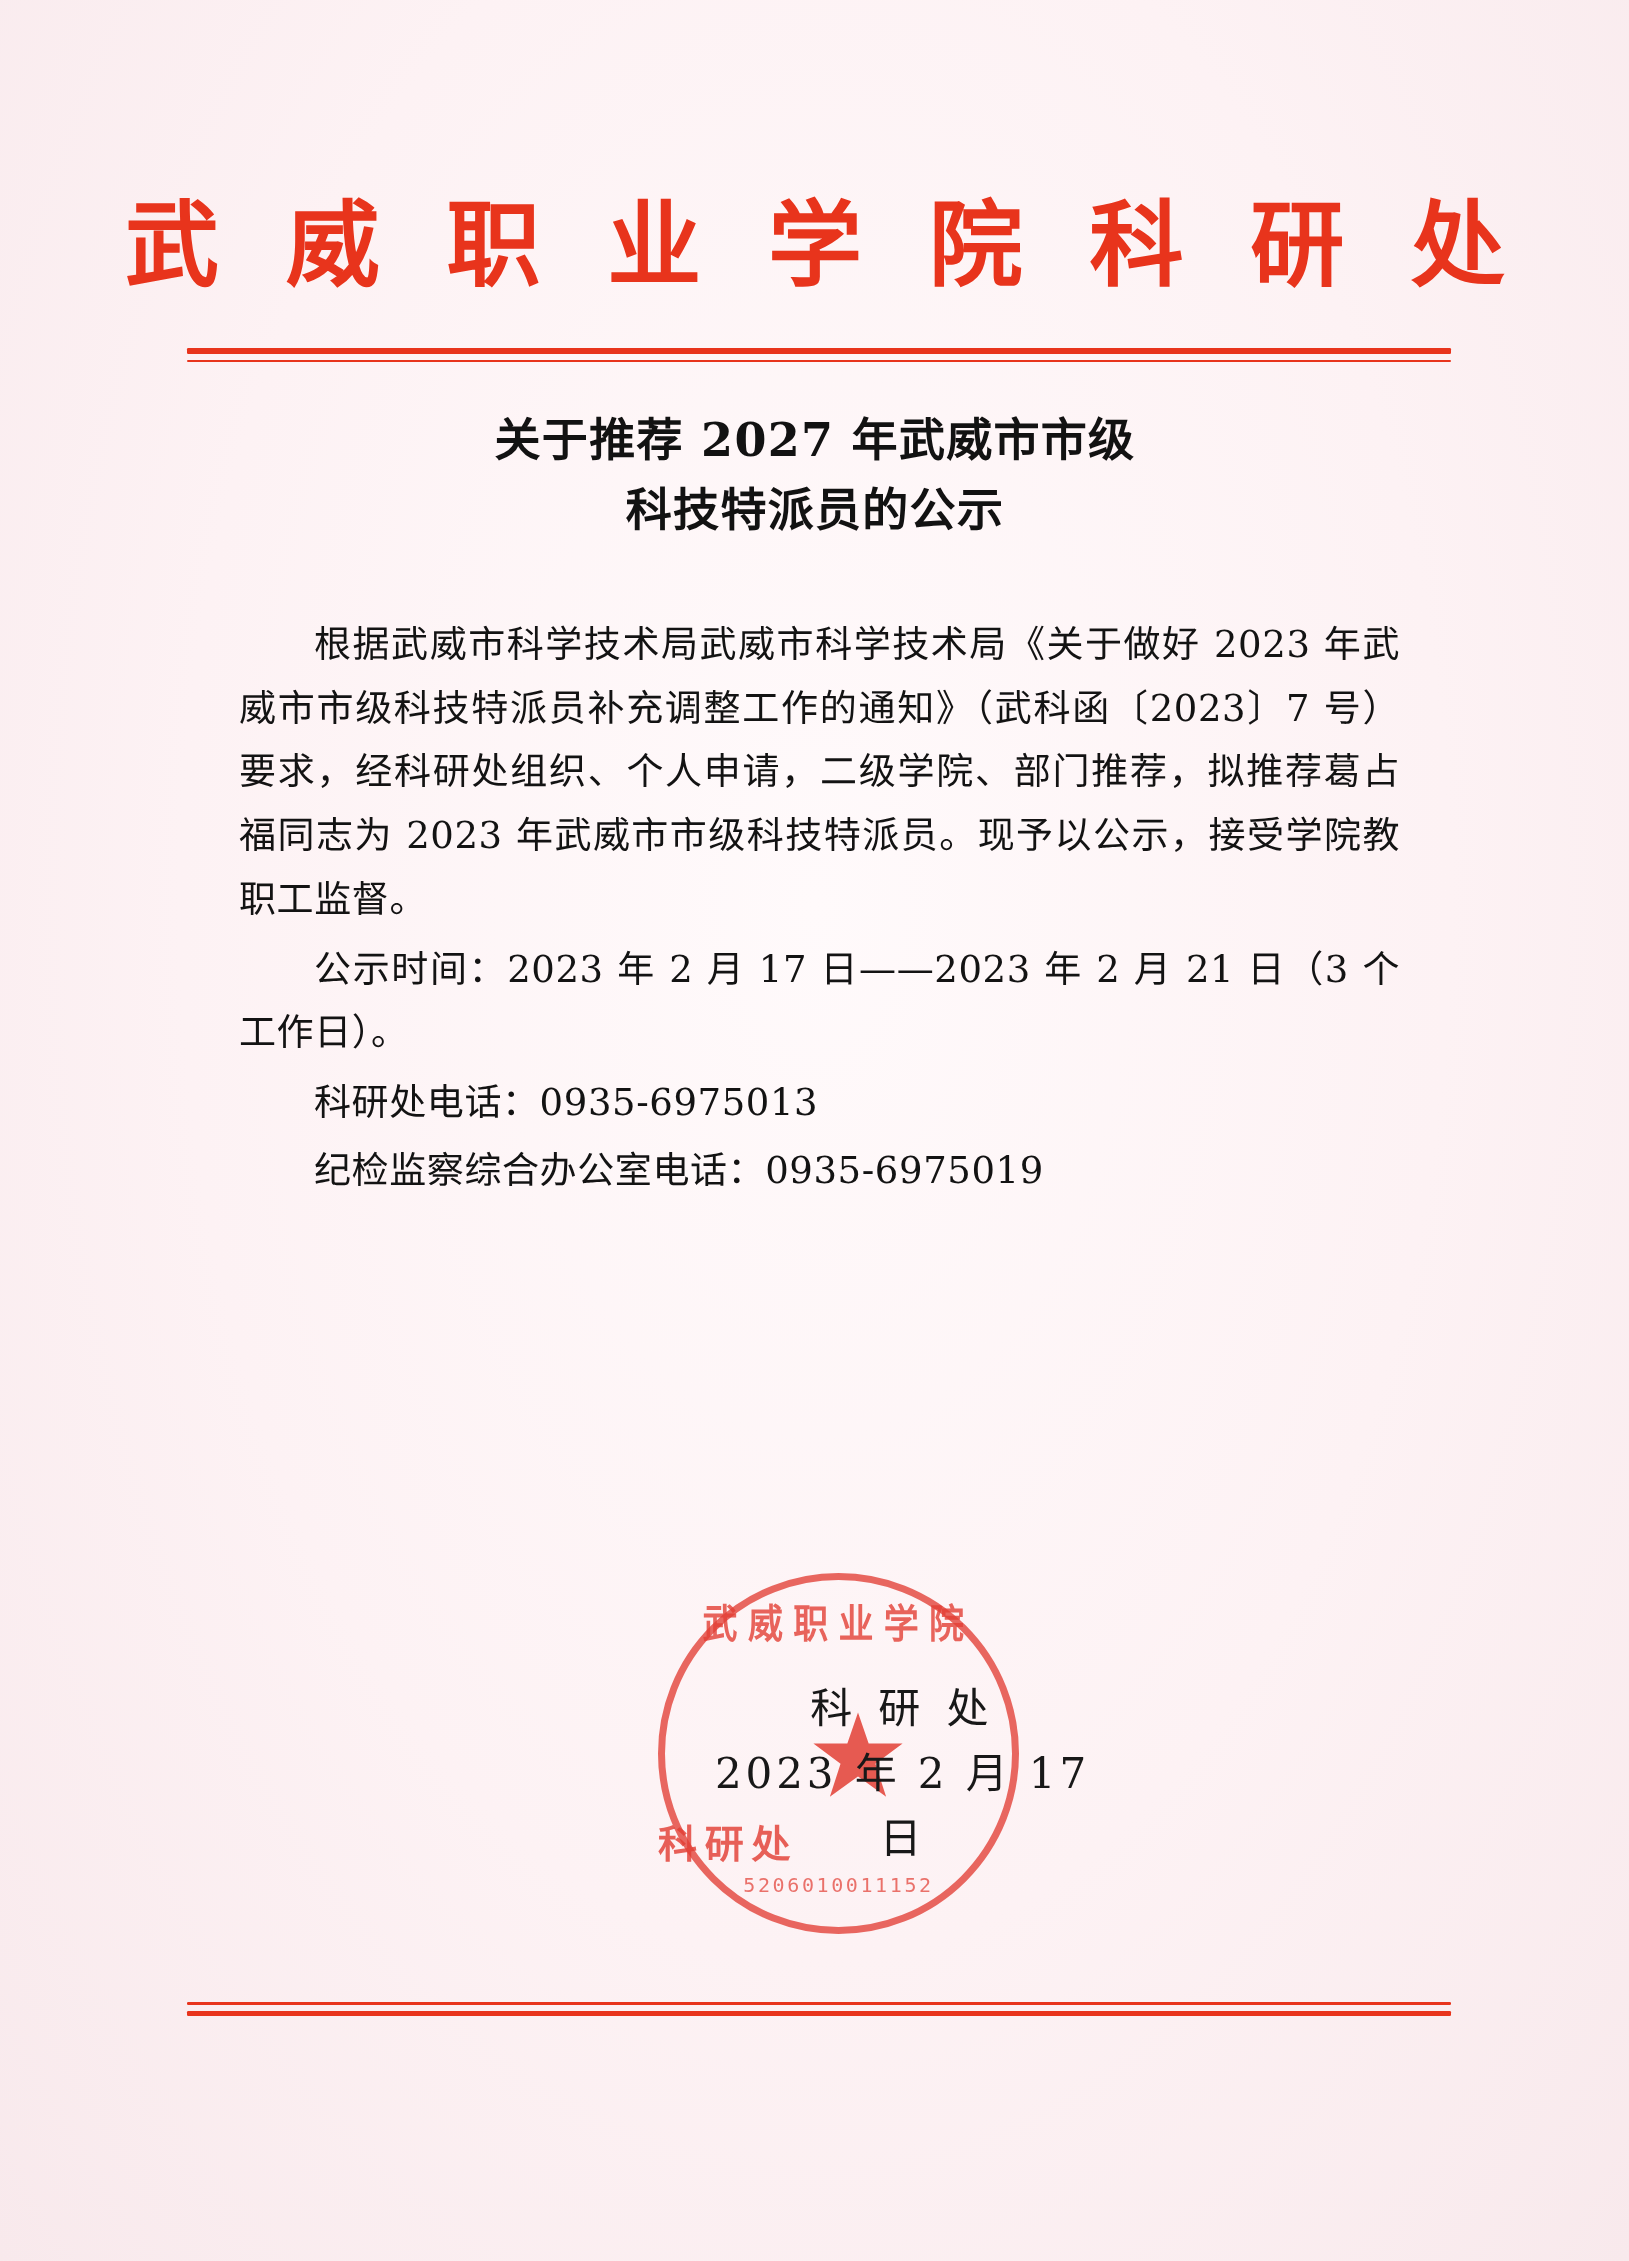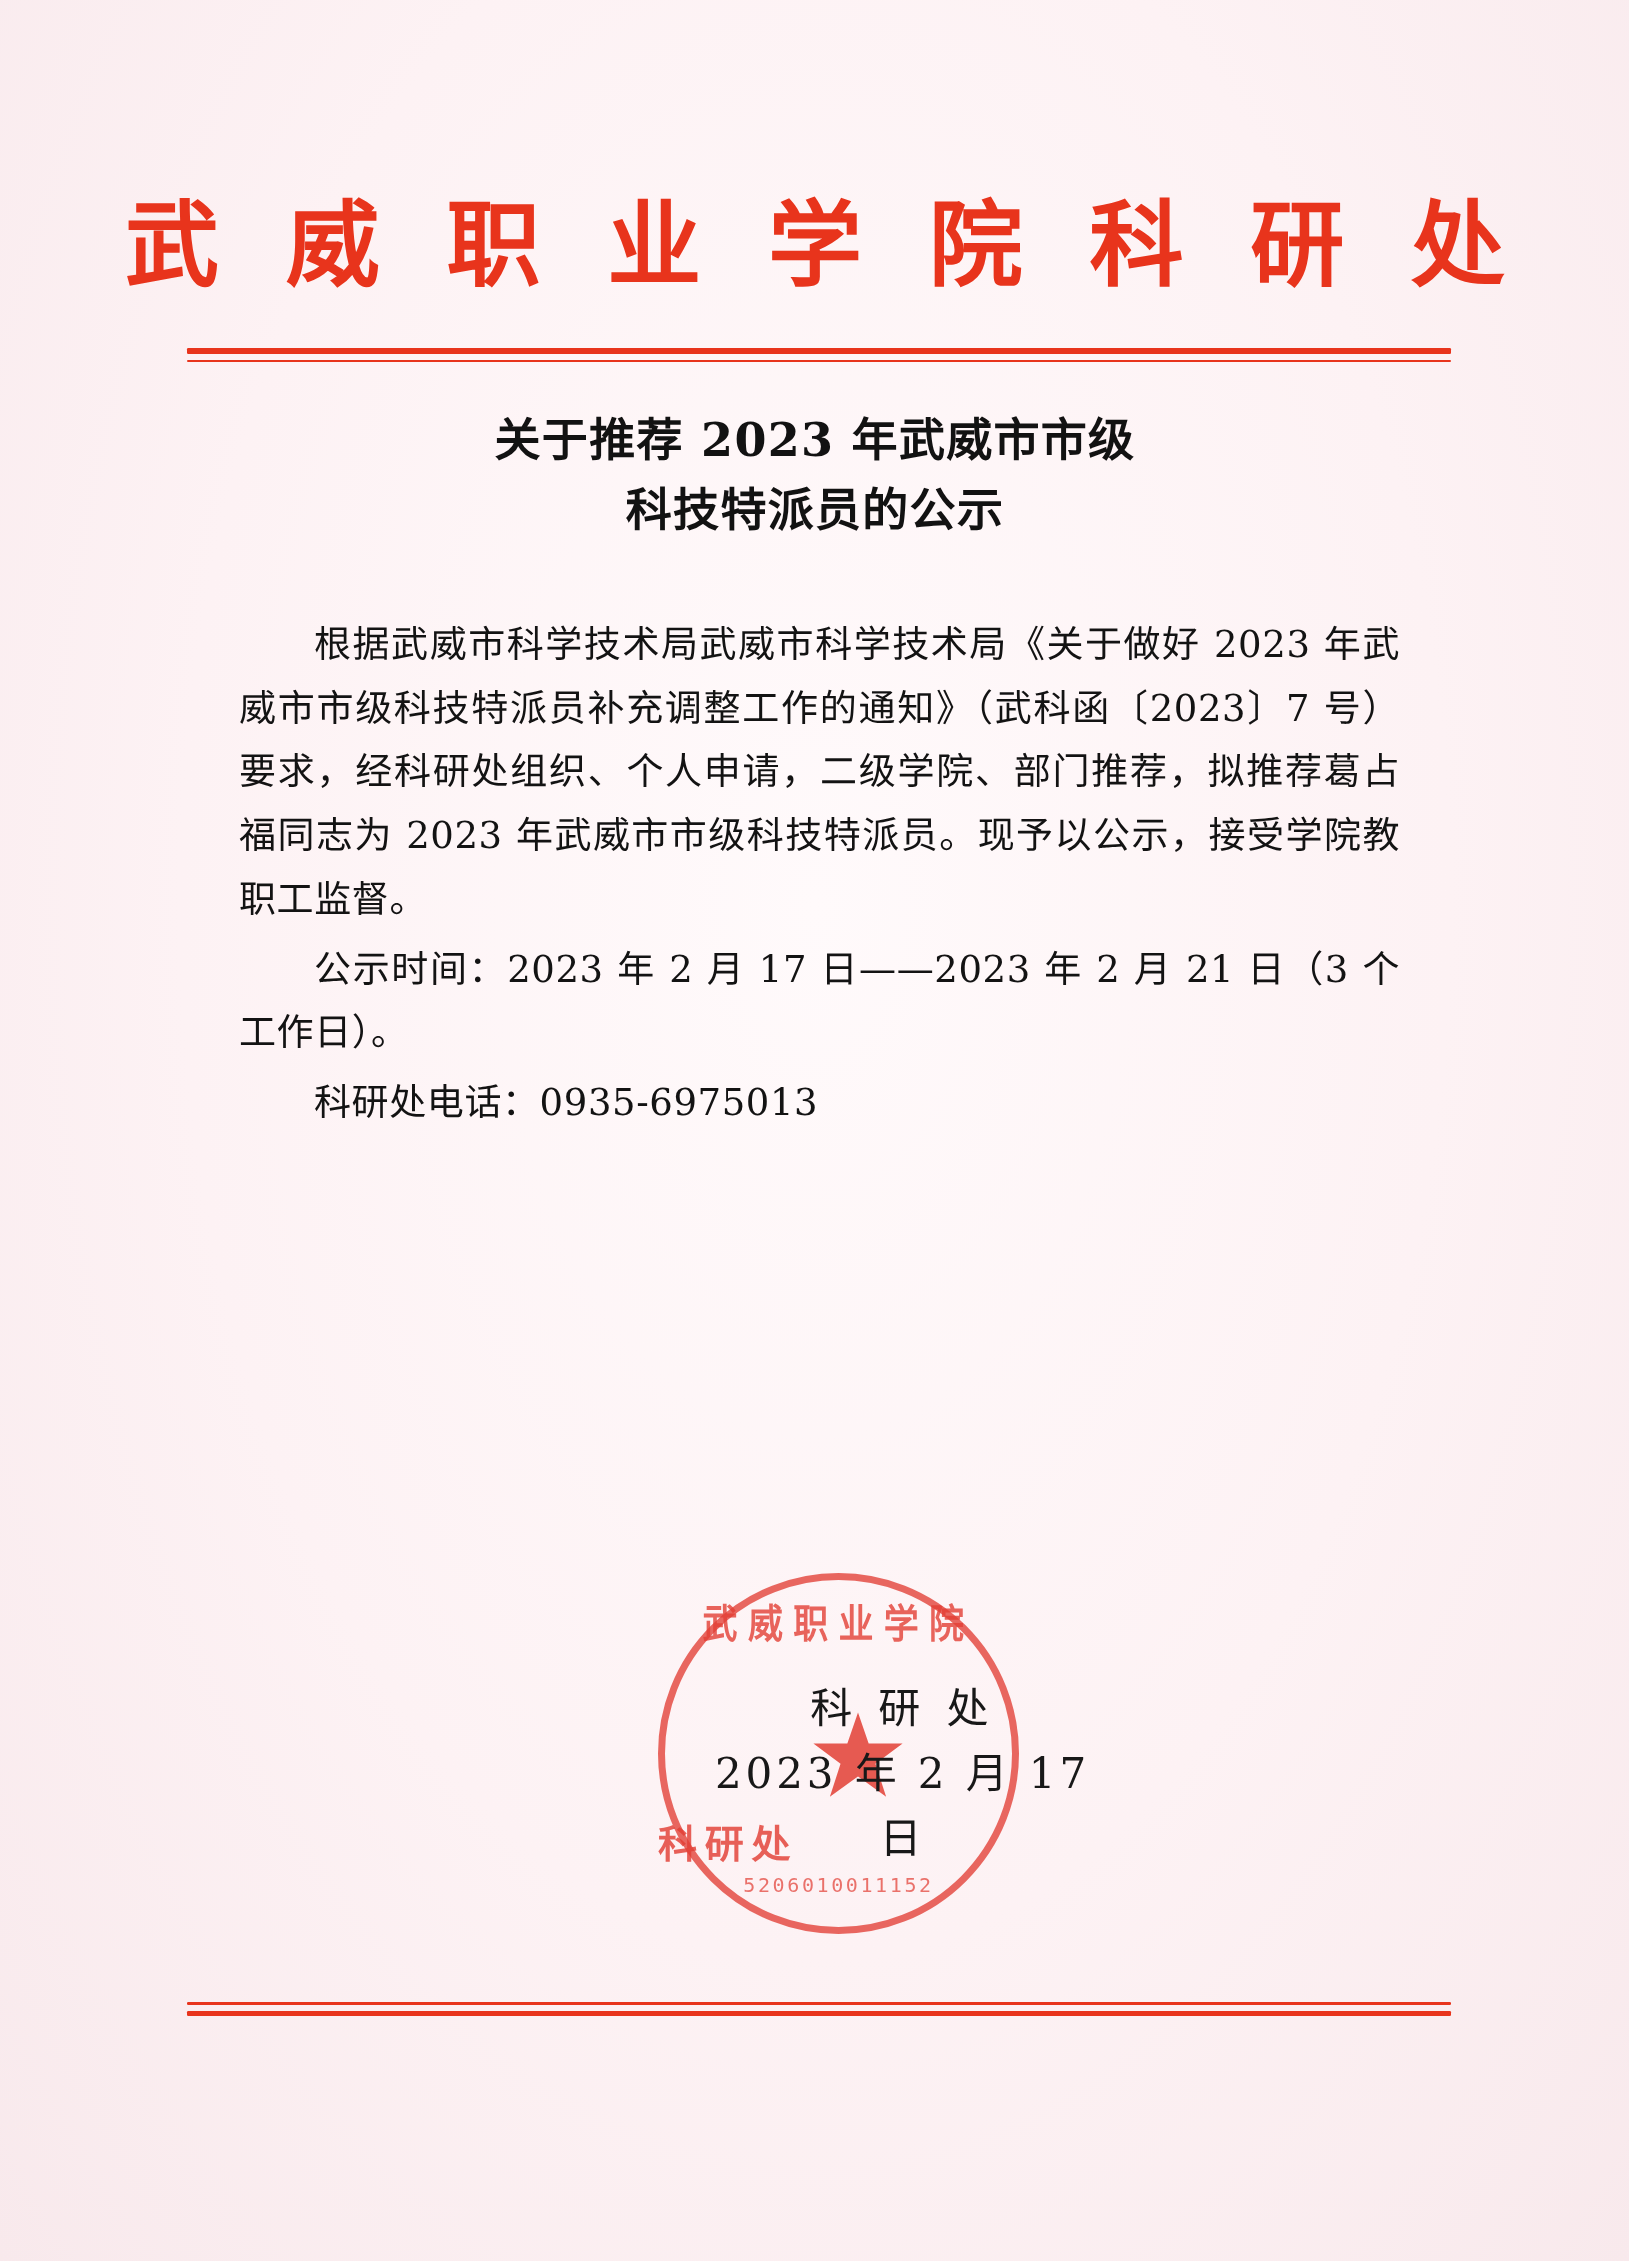--- a/index.html
+++ b/index.html
@@ -211,28 +211,29 @@
     <div class="letterhead">
       <div class="letterhead-title">武 威 职 业 学 院 科 研 处</div>
     </div>
 
     <div class="rule-group">
       <div class="rule-thick"></div>
       <div class="rule-thin"></div>
     </div>
 
     <div class="doc-title">
-      <div>关于推荐 2023 年武威市市级</div>
+      <div>关于推荐 2027 年武威市市级</div>
       <div>科技特派员的公示</div>
     </div>
 
     <div class="body-block">
       <p class="para">根据武威市科学技术局武威市科学技术局《关于做好 2023 年武威市市级科技特派员补充调整工作的通知》（武科函〔2023〕7 号）要求，经科研处组织、个人申请，二级学院、部门推荐，拟推荐葛占福同志为 2023 年武威市市级科技特派员。现予以公示，接受学院教职工监督。</p>
       <p class="para">公示时间：2023 年 2 月 17 日——2023 年 2 月 21 日（3 个工作日）。</p>
       <p class="para tight">科研处电话：0935-6975013</p>
+      <p class="para tight">纪检监察综合办公室电话：0935-6975019</p>
     </div>
 
     <div class="seal-area">
       <div class="seal-circle"></div>
       <svg class="seal-star" viewBox="0 0 100 100">
         <polygon points="50,4 61,36 96,36 68,57 79,91 50,70 21,91 32,57 4,36 39,36" fill="rgba(226,62,52,0.85)"></polygon>
       </svg>
       <div class="seal-arc-top">武威职业学院</div>
       <div class="seal-bottom">科研处</div>
       <div class="seal-code">5206010011152</div>

